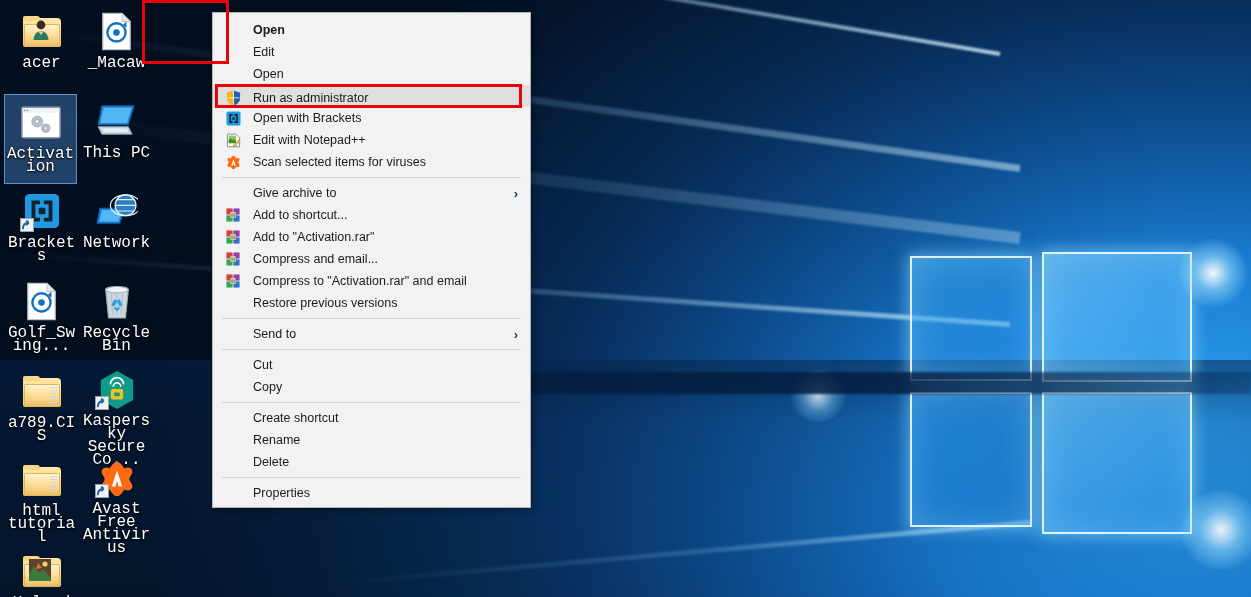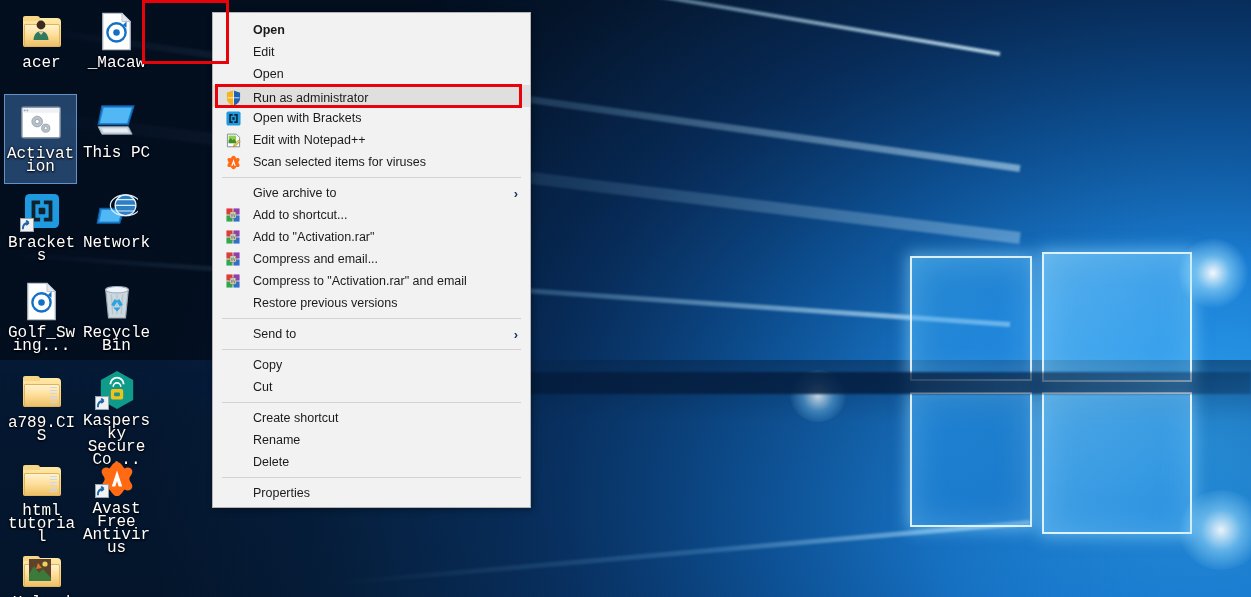--- a/index.html
+++ b/index.html
@@ -530,26 +530,26 @@
     <div class="mi">
       <span class="ic"></span>
       <span class="tx">Send to</span>
       <span class="arrow">›</span>
     </div>
 
     <div class="sep"></div>
 
     <div class="mi">
       <span class="ic"></span>
+      <span class="tx">Cut</span>
+    </div>
+
+    <div class="mi">
+      <span class="ic"></span>
       <span class="tx">Copy</span>
-    </div>
-
-    <div class="mi">
-      <span class="ic"></span>
-      <span class="tx">Cut</span>
     </div>
 
     <div class="sep"></div>
 
     <div class="mi">
       <span class="ic"></span>
       <span class="tx">Create shortcut</span>
     </div>
 
     <div class="mi">

